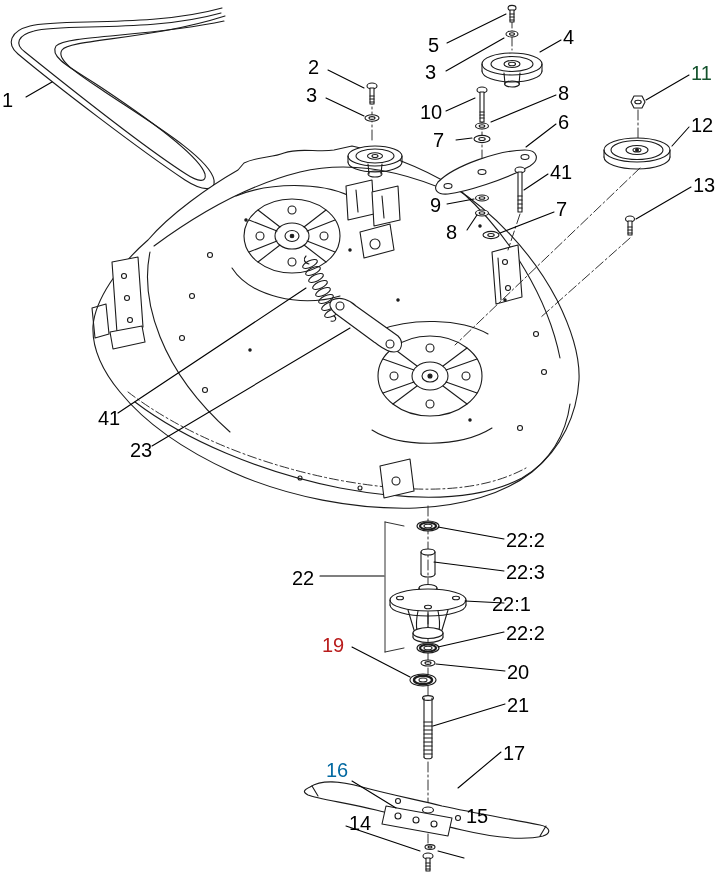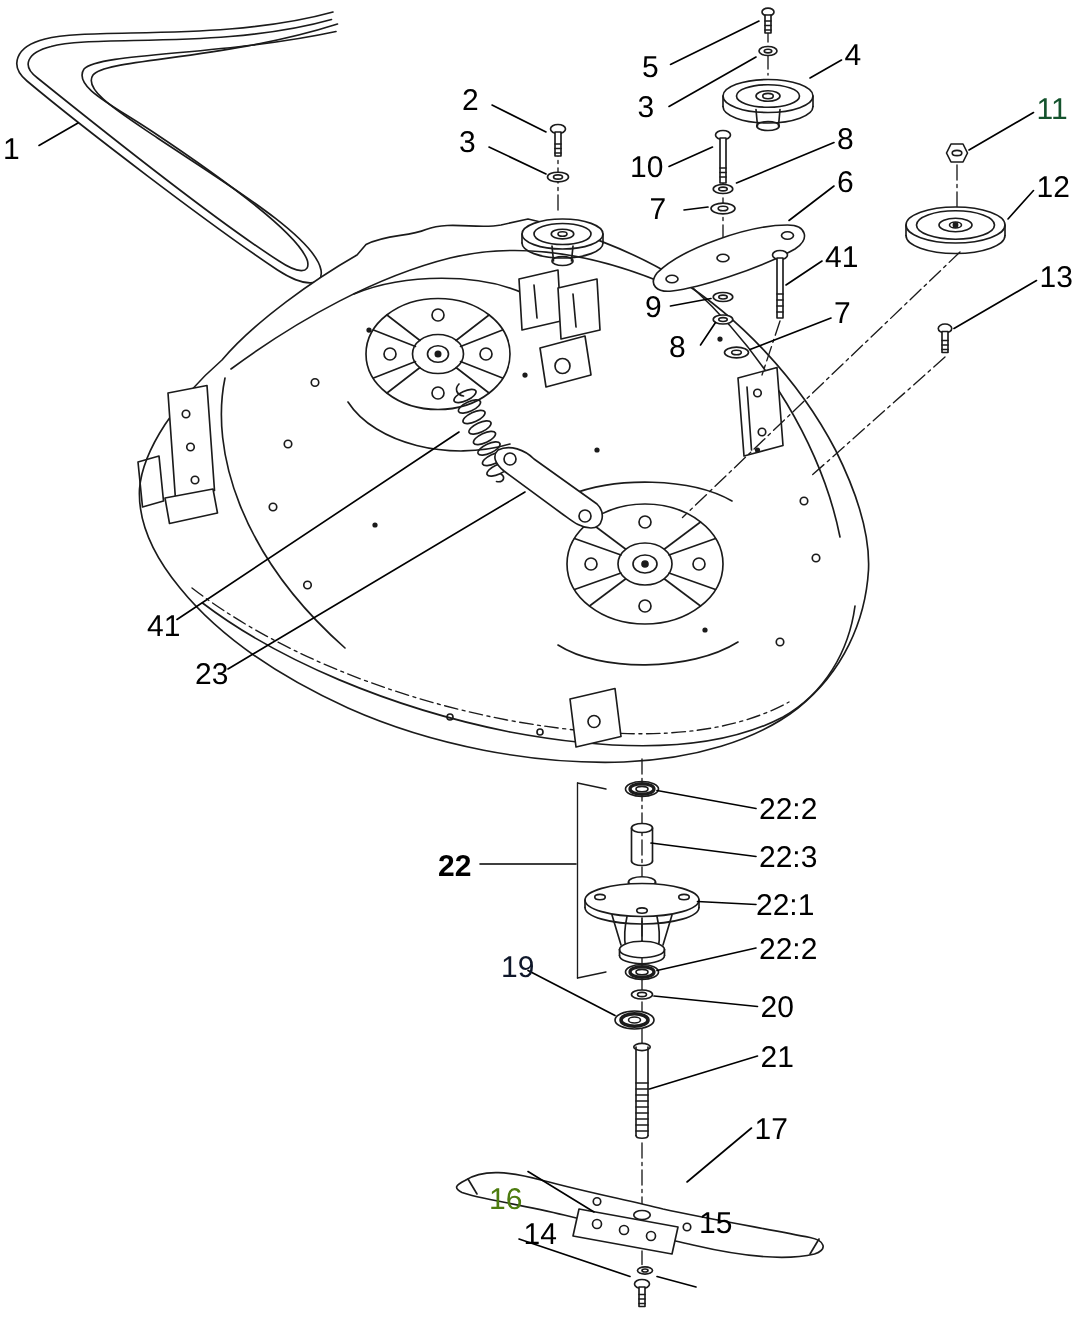--- a/index.html
+++ b/index.html
@@ -428,27 +428,27 @@
       <div class="callout" style="left: 558px; top: 112px; color: rgb(0, 0, 0);">6</div>
       <div class="callout" style="left: 691px; top: 63px; color: #14532d;">11</div>
       <div class="callout" style="left: 691px; top: 115px; color: rgb(0, 0, 0);">12</div>
       <div class="callout" style="left: 550px; top: 162px; color: rgb(0, 0, 0);">41</div>
       <div class="callout" style="left: 430px; top: 195px; color: rgb(0, 0, 0);">9</div>
       <div class="callout" style="left: 556px; top: 199px; color: rgb(0, 0, 0);">7</div>
       <div class="callout" style="left: 446px; top: 222px; color: rgb(0, 0, 0);">8</div>
       <div class="callout" style="left: 693px; top: 175px; color: rgb(0, 0, 0);">13</div>
       <div class="callout" style="left: 98px; top: 408px; color: rgb(0, 0, 0);">41</div>
       <div class="callout" style="left: 130px; top: 440px; color: rgb(0, 0, 0);">23</div>
-      <div class="callout" style="left: 292px; top: 568px; color: rgb(0, 0, 0); font-weight: bold;">22</div>
+      <div class="callout" style="left: 292px; top: 568px; color: rgb(0, 0, 0);">22</div>
       <div class="callout" style="left: 506px; top: 530px; color: rgb(0, 0, 0);">22:2</div>
       <div class="callout" style="left: 506px; top: 562px; color: rgb(0, 0, 0);">22:3</div>
-      <div class="callout" style="left: 504px; top: 594px; color: rgb(0, 0, 0);">22:1</div>
+      <div class="callout" style="left: 492px; top: 594px; color: rgb(0, 0, 0);">22:1</div>
       <div class="callout" style="left: 506px; top: 623px; color: rgb(0, 0, 0);">22:2</div>
-      <div class="callout" style="left: 322px; top: 635px; color: #0f172a; margin-left: 12px;">19</div>
+      <div class="callout" style="left: 322px; top: 635px; color: #b91c1c;">19</div>
       <div class="callout" style="left: 507px; top: 662px; color: rgb(0, 0, 0);">20</div>
       <div class="callout" style="left: 507px; top: 695px; color: rgb(0, 0, 0);">21</div>
       <div class="callout" style="left: 503px; top: 743px; color: rgb(0, 0, 0);">17</div>
-      <div class="callout" style="left: 326px; top: 790px; color: #4d7c0f;">16</div>
+      <div class="callout" style="left: 326px; top: 760px; color: #0369a1;">16</div>
       <div class="callout" style="left: 319px; top: 813px; color: rgb(0, 0, 0); margin-left: 30px;">14</div>
       <div class="callout" style="left: 466px; top: 806px; color: rgb(0, 0, 0);">15</div>
     </div>
 
 </div>
 
 </body></html>

